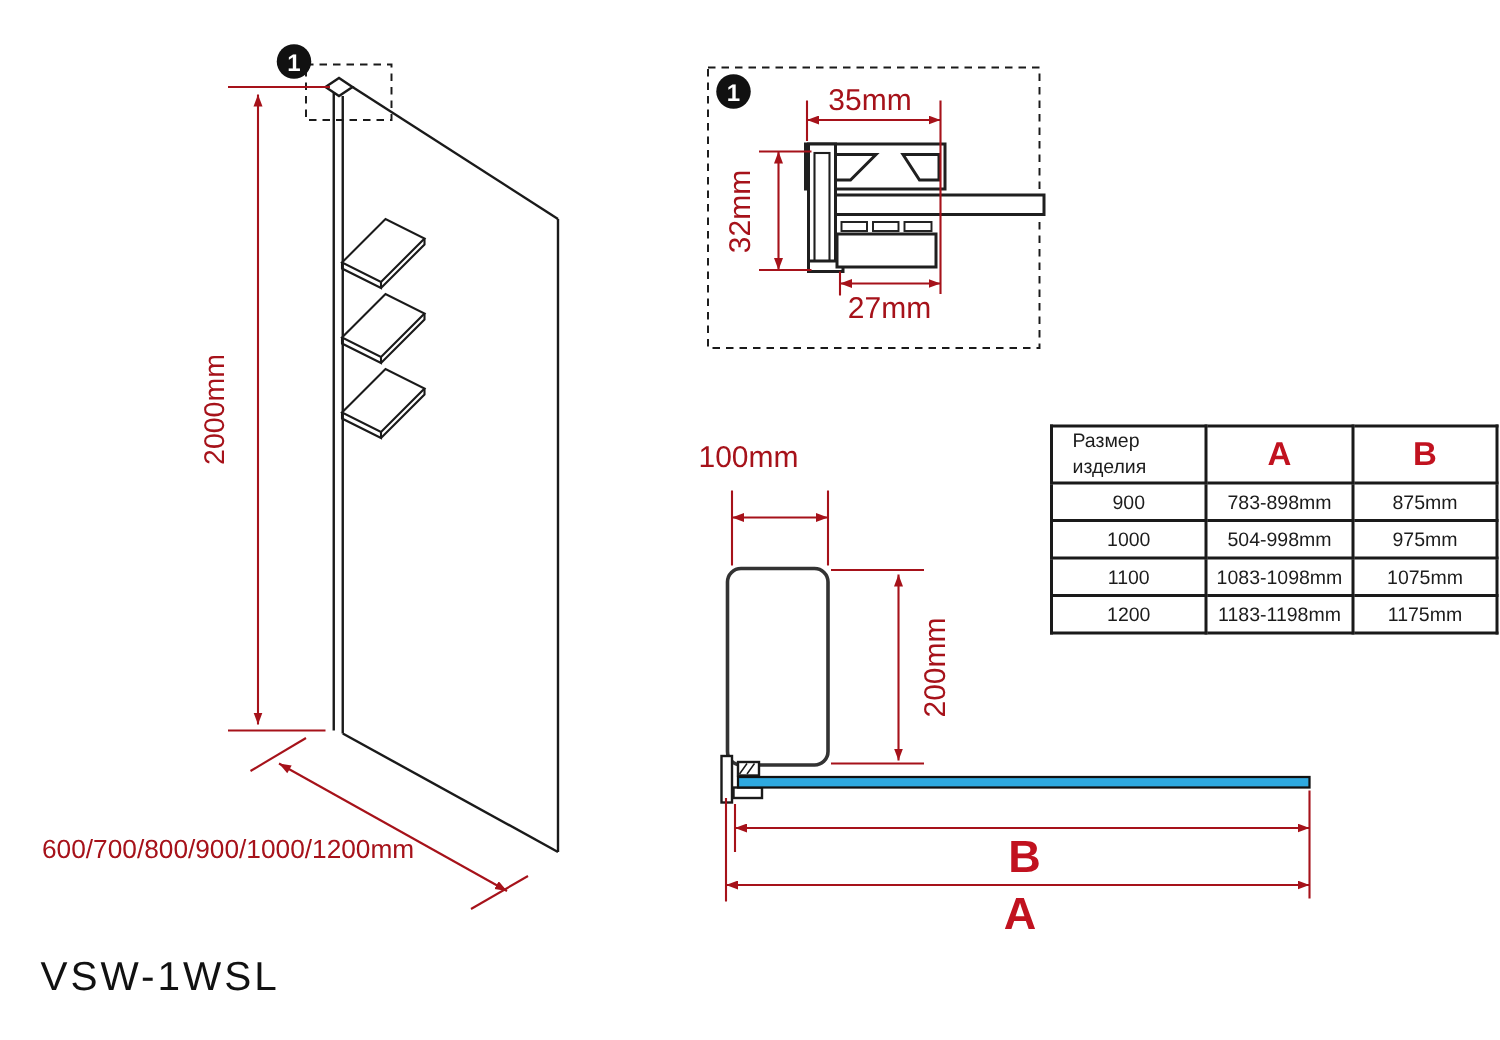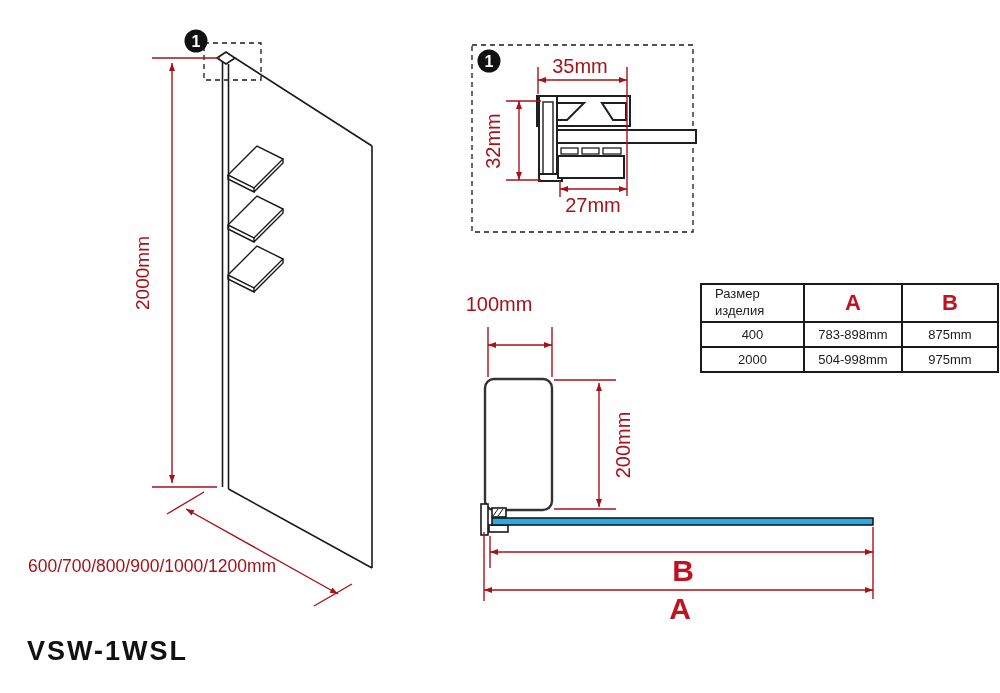--- a/index.html
+++ b/index.html
@@ -22,21 +22,21 @@
     height:23px;padding:0;
   }
   .size-table td.hdr-size{
     font-size:13px;text-align:left;padding-left:13px;line-height:1.3;height:36px;
   }
   .size-table td.hdr-ab{
     color:#c1121f;font-weight:bold;font-size:22px;height:36px;
   }
   .model-label{
     position:absolute;left:27px;top:636px;color:#111;
-    font-size:27px;font-weight:bold;letter-spacing:2px;
+    font-size:27px;font-weight:normal;letter-spacing:2px;
   }
 </style>
 </head>
 <body>
 
 <div class="canvas">
 
   <svg class="drawing" width="1000" height="693" viewBox="0 0 1000 693">
     <defs>
       <marker id="arE" markerWidth="9" markerHeight="7" refX="8" refY="3" orient="auto" markerUnits="userSpaceOnUse">
@@ -158,27 +158,37 @@
   </svg>
 
   <table class="size-table">
     <tbody>
       <tr>
         <td class="hdr-size" style="width:88px">Размер изделия</td>
         <td class="hdr-ab" style="width:96px">A</td>
         <td class="hdr-ab" style="width:94px">B</td>
       </tr>
       <tr>
-        <td>400</td>
+        <td>900</td>
         <td>783-898mm</td>
         <td>875mm</td>
       </tr>
       <tr>
-        <td>2000</td>
+        <td>1000</td>
         <td>504-998mm</td>
         <td>975mm</td>
+      </tr>
+      <tr>
+        <td>1100</td>
+        <td>1083-1098mm</td>
+        <td>1075mm</td>
+      </tr>
+      <tr>
+        <td>1200</td>
+        <td>1183-1198mm</td>
+        <td>1175mm</td>
       </tr>
     </tbody>
   </table>
 
   <div class="model-label">VSW-1WSL</div>
 
 </div>
 
 </body></html>

